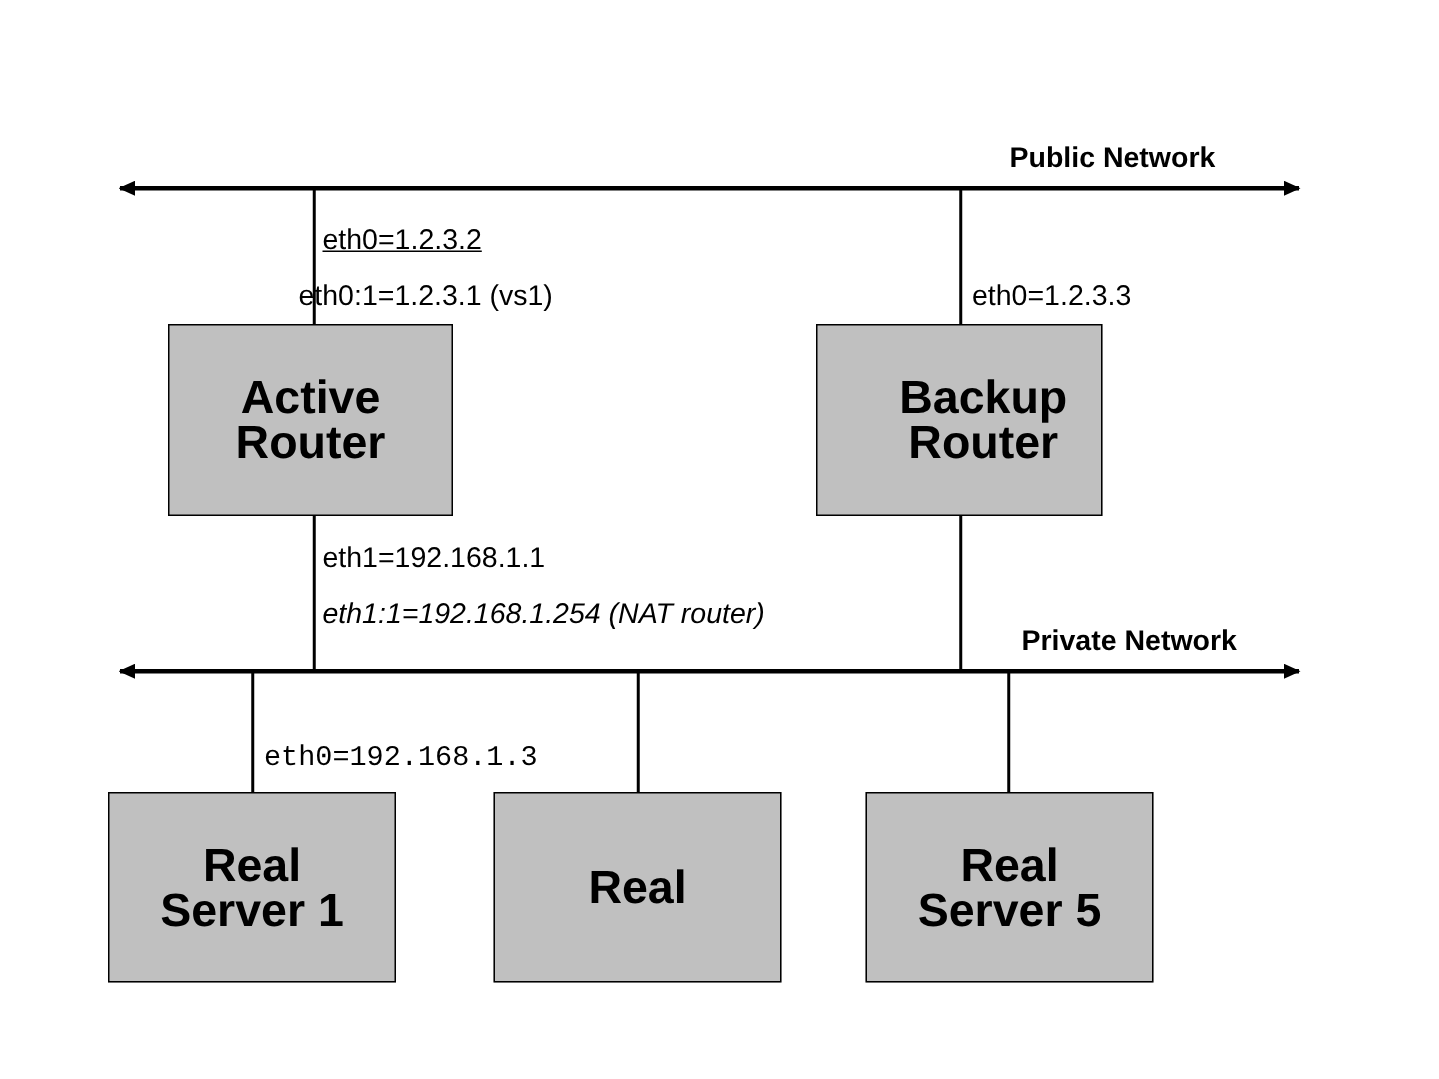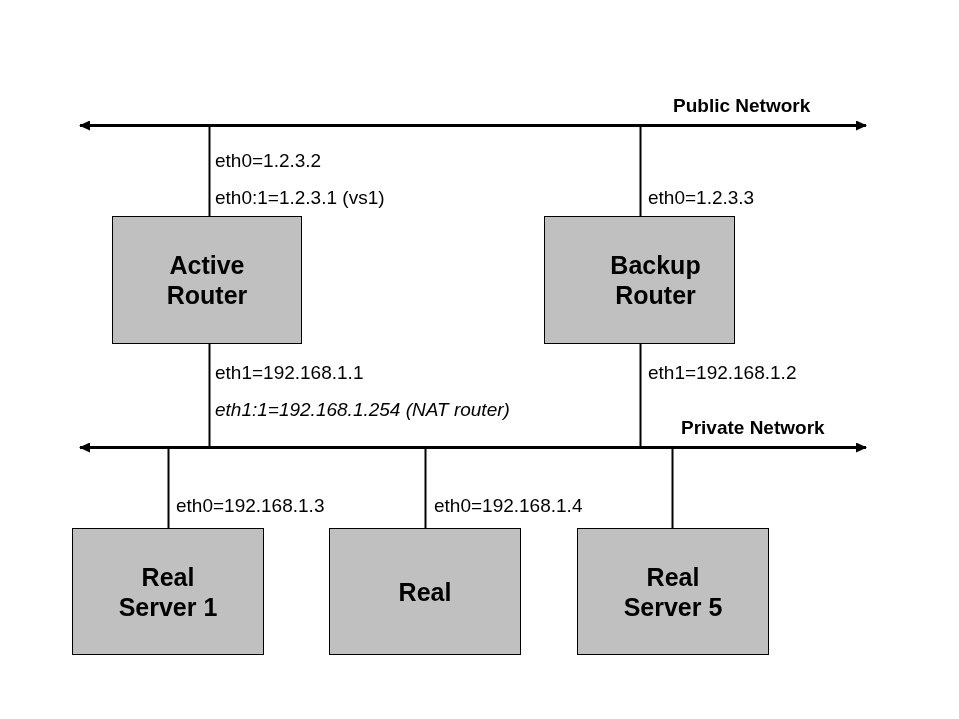--- a/index.html
+++ b/index.html
@@ -34,21 +34,21 @@
   .node-box {
     position: absolute;
     background: #c0c0c0;
     border: 1px solid #000000;
     box-sizing: border-box;
     display: flex;
     flex-direction: column;
     align-items: center;
     justify-content: center;
     font-weight: bold;
-    font-size: 25px;
+    font-size: 31px;
     line-height: 30px;
     color: #000000;
     letter-spacing: 0px;
   }
   .node-line {
     display: block;
     white-space: pre;
   }
   .txt {
     position: absolute;
@@ -90,45 +90,43 @@
 
     <line x1="168.5" y1="447" x2="168.5" y2="529" stroke="#000000" stroke-width="2"></line>
     <line x1="425.5" y1="447" x2="425.5" y2="529" stroke="#000000" stroke-width="2"></line>
     <line x1="672.5" y1="447" x2="672.5" y2="529" stroke="#000000" stroke-width="2"></line>
   </svg>
 
   <div class="txt bold" style="left:673px; top:96px;">Public Network</div>
 
   <div class="txt bold" style="left:681px; top:418px;">Private Network</div>
 
-  <div class="txt" style="left:215px; top:151px;">eth0=1.2.3.2</div>
+  <div class="txt" style="left:215px; top:151px;text-decoration:underline;">eth0=1.2.3.2</div>
 
-  <div class="txt" style="left:215px; top:188px;">eth0:1=1.2.3.1 (vs1)</div>
+  <div class="txt" style="left:199px; top:188px;">eth0:1=1.2.3.1 (vs1)</div>
 
   <div class="txt" style="left:648px; top:188px;">eth0=1.2.3.3</div>
 
   <div class="node-box" style="left:112px; top:216px; width:190px; height:128px;">
     <span class="node-line">Active</span>
     <span class="node-line">Router</span>
   </div>
 
   <div class="node-box" style="left:544px; top:216px; width:191px; height:128px;padding-left:32px;">
     <span class="node-line">Backup</span>
     <span class="node-line">Router</span>
   </div>
 
   <div class="txt" style="left:215px; top:363px;">eth1=192.168.1.1</div>
 
   <div class="txt" style="left:215px; top:400px;font-style:italic;">eth1:1=192.168.1.254 (NAT router)</div>
 
-  <div class="txt" style="left:648px; top:363px;">eth1=192.168.1.2</div>
 
-  <div class="txt" style="left:176px; top:496px;">eth0=192.168.1.3</div>
+  <div class="txt" style="left:176px; top:496px;font-family:Liberation Mono, monospace;">eth0=192.168.1.3</div>
 
-  <div class="txt" style="left:434px; top:496px;">eth0=192.168.1.4</div>
 
 
   <div class="node-box" style="left:72px; top:528px; width:192px; height:127px;">
     <span class="node-line">Real</span>
     <span class="node-line">Server 1</span>
   </div>
 
   <div class="node-box" style="left:329px; top:528px; width:192px; height:127px;">
     <span class="node-line">Real</span>
   </div>

